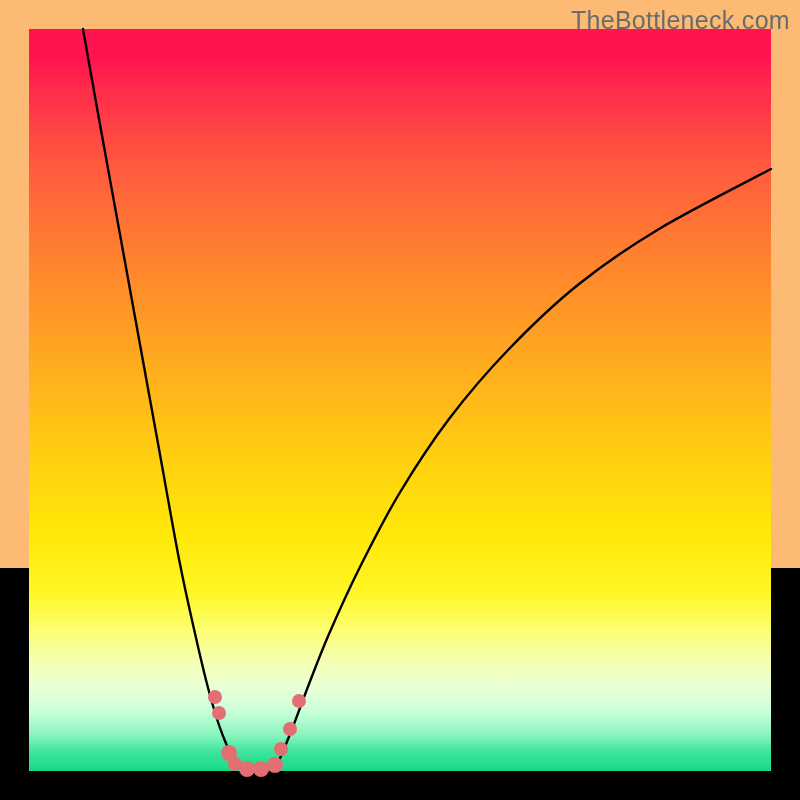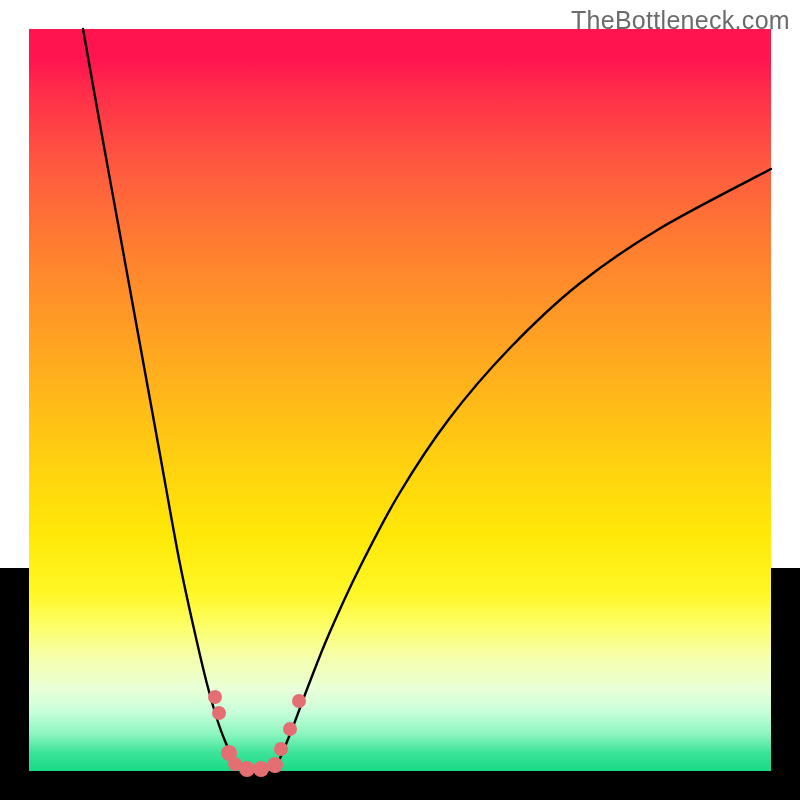--- a/index.html
+++ b/index.html
@@ -10,21 +10,21 @@
     overflow: hidden;
     background: #000;
     font-family: Arial, Helvetica, sans-serif;
   }
   .frame {
     position: absolute;
     left: 0;
     top: 0;
     width: 800px;
     height: 568px;
-    background: #ffffff;
+    background: #fdba74;
   }
   .plot {
     position: absolute;
     left: 29px;
     top: 29px;
     width: 742px;
     height: 742px;
     background: linear-gradient(to bottom,
       #ff1450 0%,
       #ff1450 4%,

